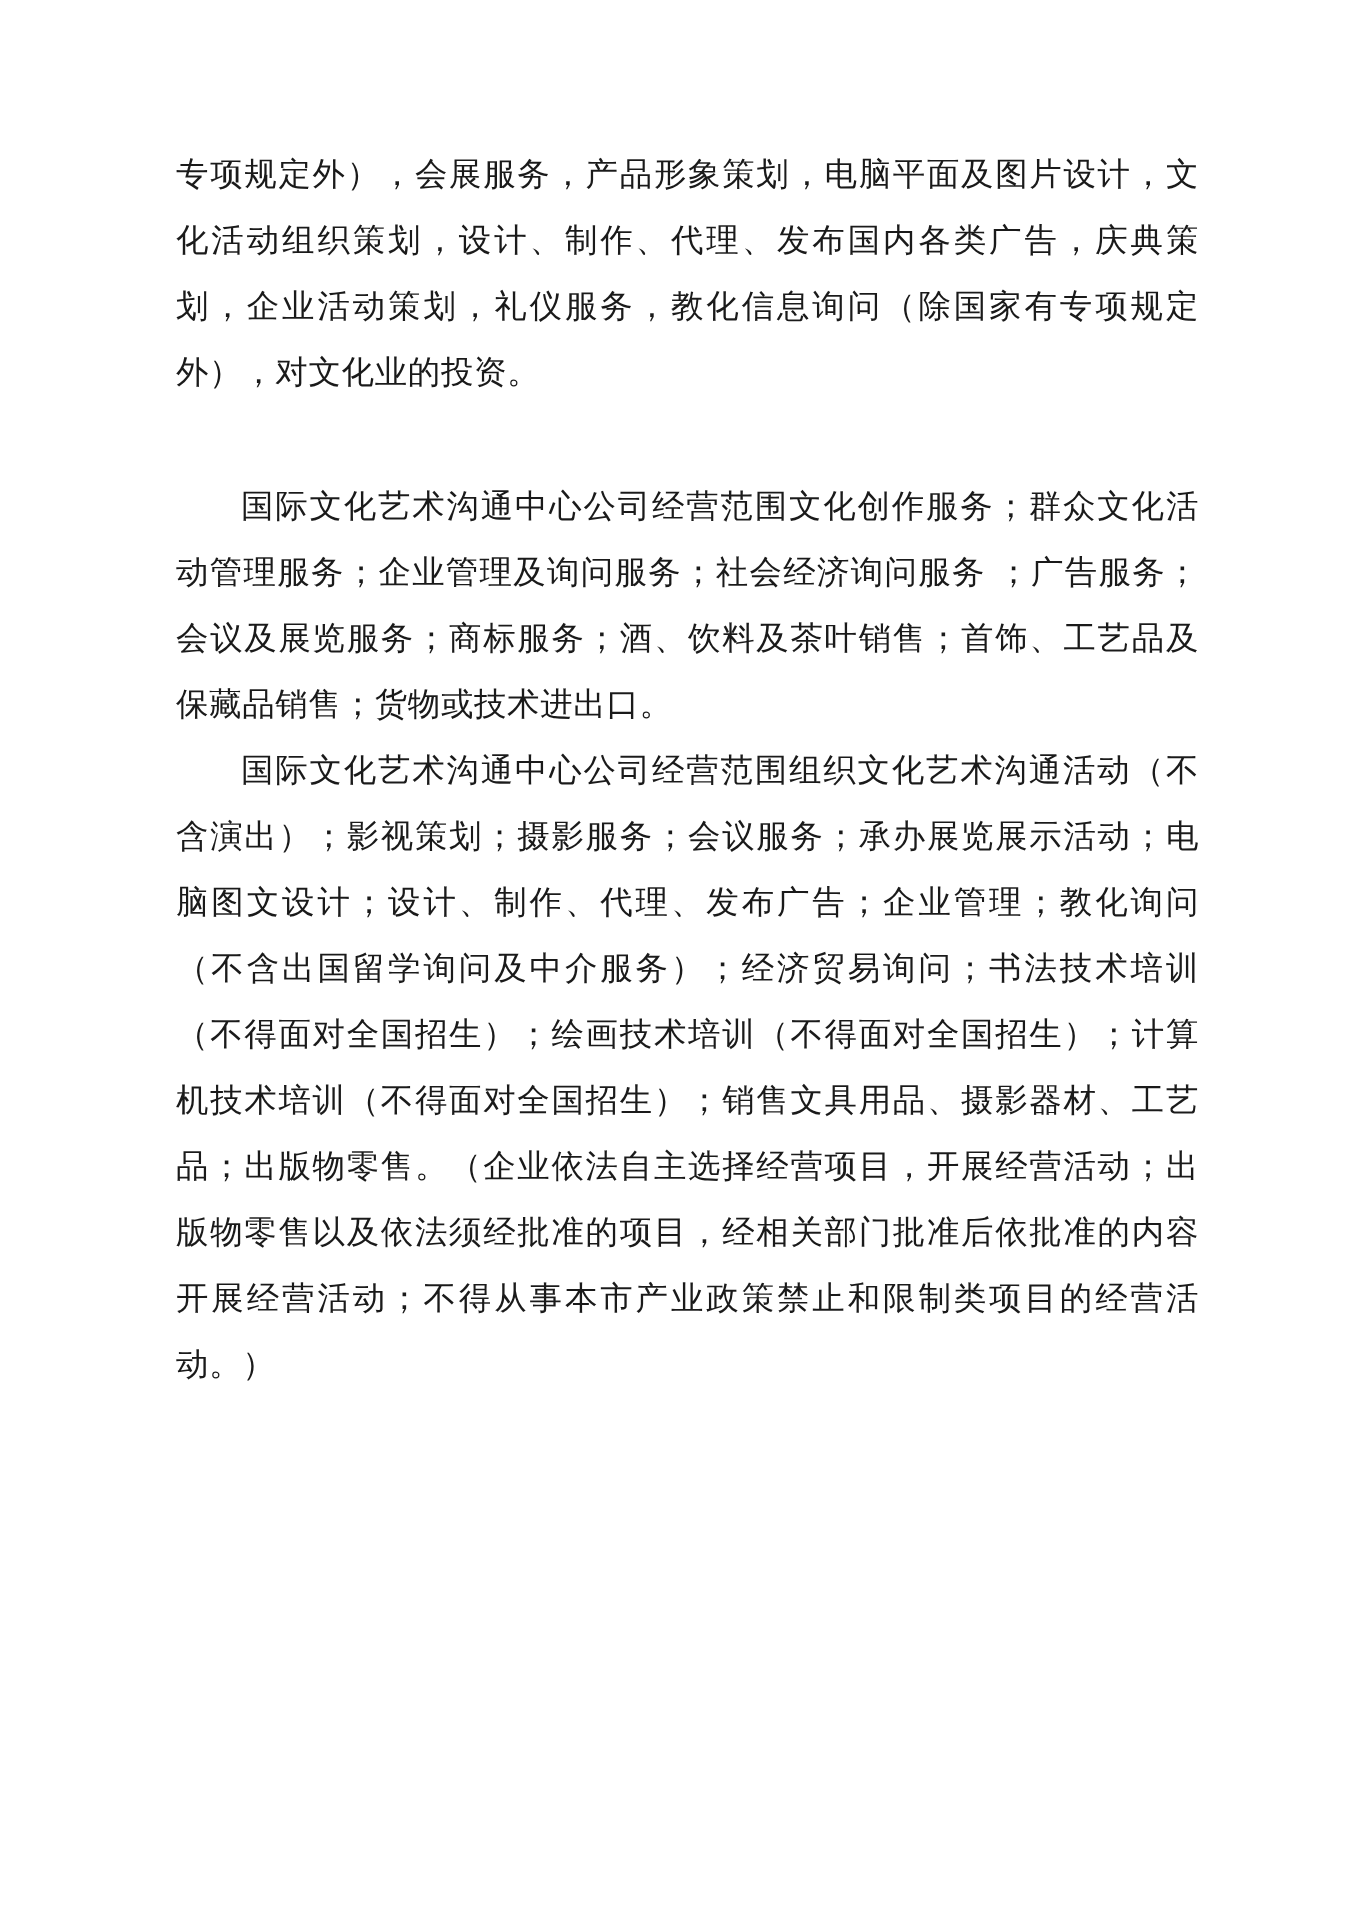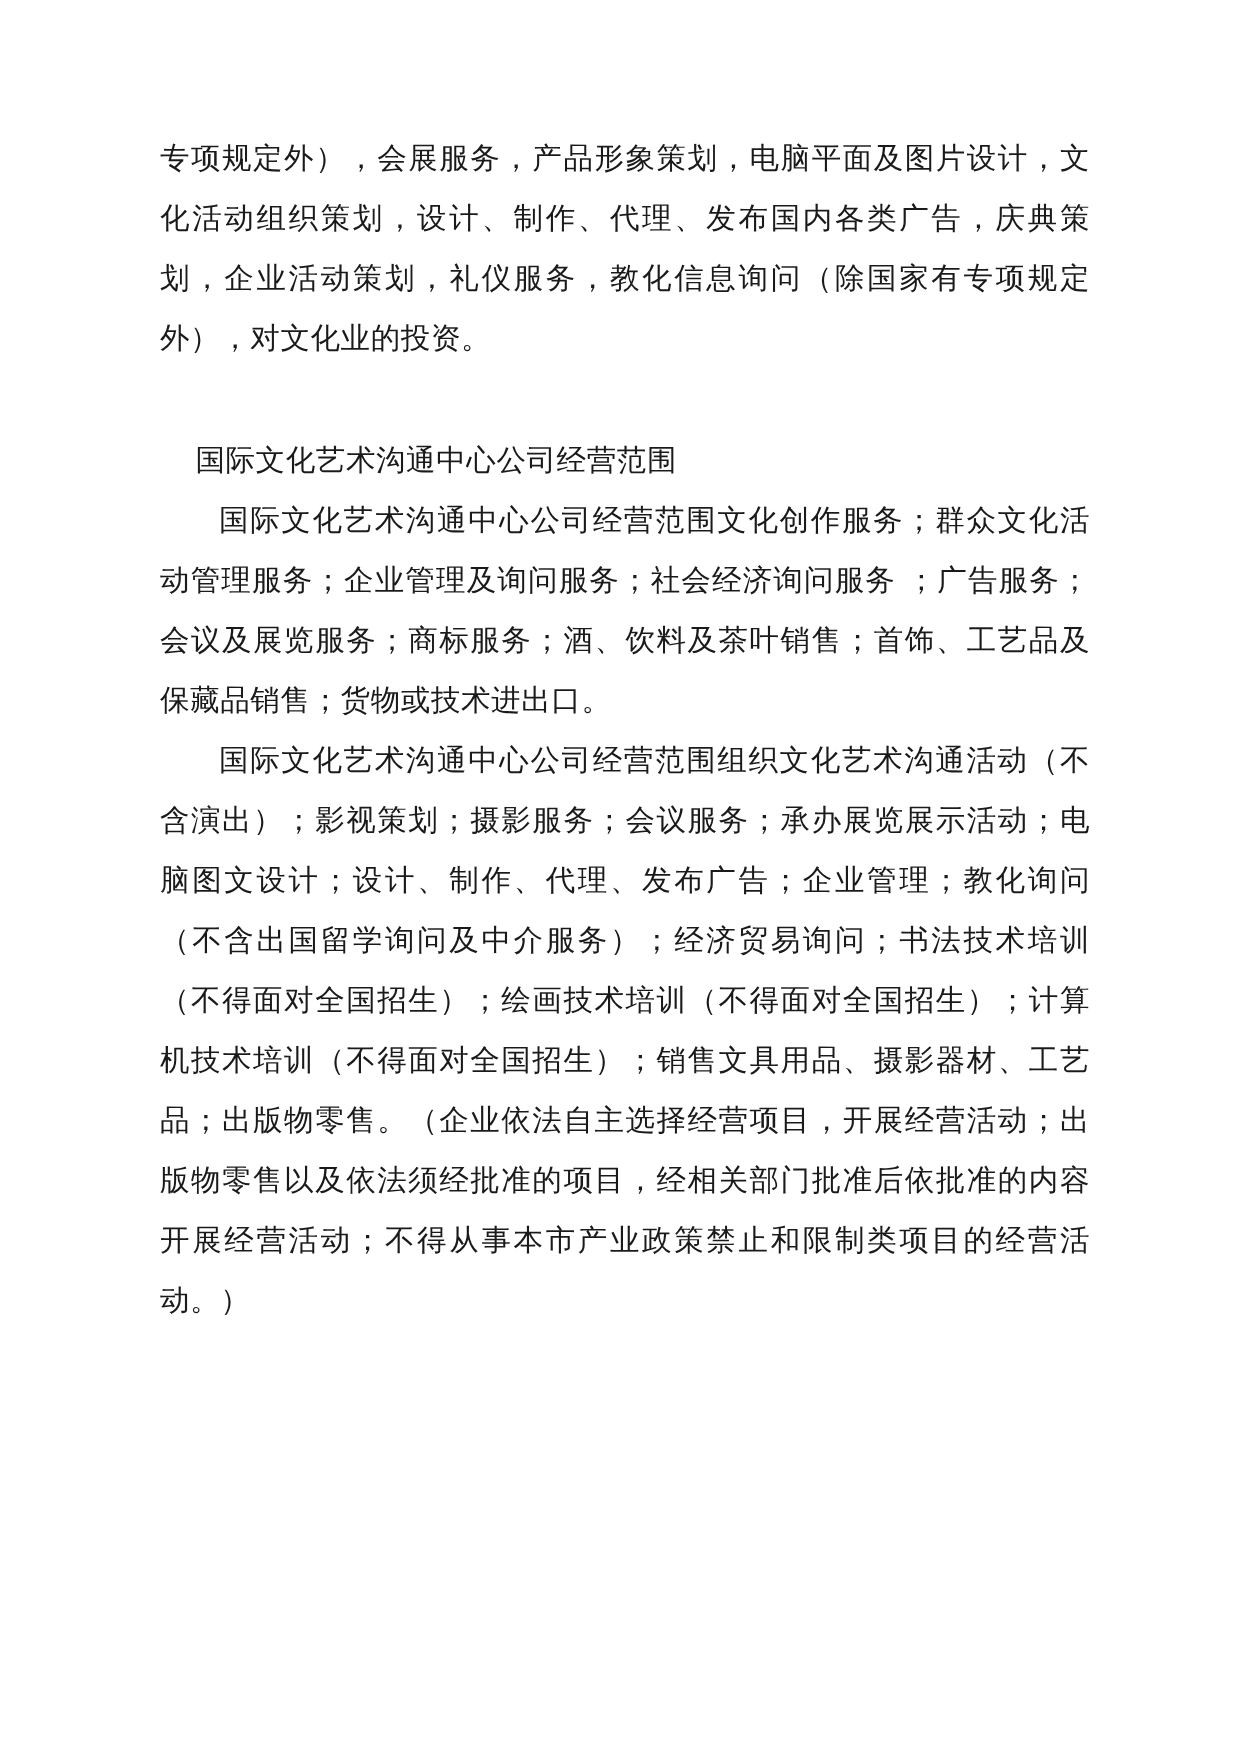--- a/index.html
+++ b/index.html
@@ -47,20 +47,19 @@
 </head>
 <body>
 
 <div class="page">
   <div class="doc-body">
 
     <p class="para-noindent">专项规定外），会展服务，产品形象策划，电脑平面及图片设计，文化活动组织策划，设计、制作、代理、发布国内各类广告，庆典策划，企业活动策划，礼仪服务，教化信息询问（除国家有专项规定外），对文化业的投资。</p>
 
     <div class="gap-large"></div>
 
-    <p class="heading-line">国际文化艺术沟通中心公司经营范围</p>
 
     <p class="para">国际文化艺术沟通中心公司经营范围文化创作服务；群众文化活动管理服务；企业管理及询问服务；社会经济询问服务 ；广告服务；会议及展览服务；商标服务；酒、饮料及茶叶销售；首饰、工艺品及保藏品销售；货物或技术进出口。</p>
 
     <p class="para">国际文化艺术沟通中心公司经营范围组织文化艺术沟通活动（不含演出）；影视策划；摄影服务；会议服务；承办展览展示活动；电脑图文设计；设计、制作、代理、发布广告；企业管理；教化询问（不含出国留学询问及中介服务）；经济贸易询问；书法技术培训（不得面对全国招生）；绘画技术培训（不得面对全国招生）；计算机技术培训（不得面对全国招生）；销售文具用品、摄影器材、工艺品；出版物零售。（企业依法自主选择经营项目，开展经营活动；出版物零售以及依法须经批准的项目，经相关部门批准后依批准的内容开展经营活动；不得从事本市产业政策禁止和限制类项目的经营活动。）</p>
 
   </div>
 </div>
 
 </body></html>

